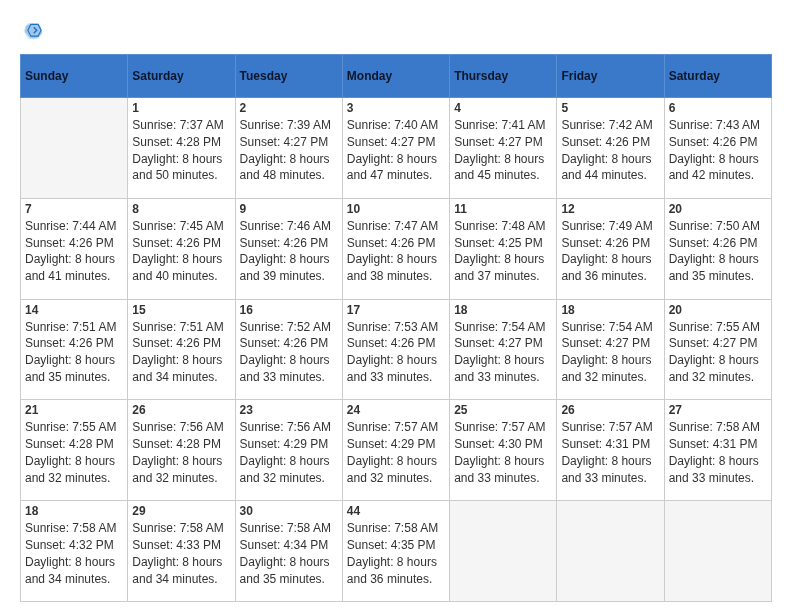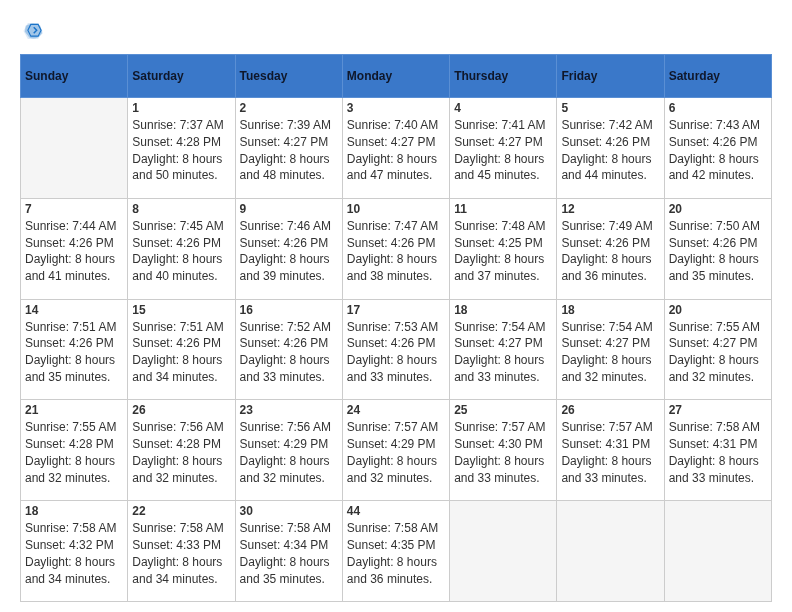--- a/index.html
+++ b/index.html
@@ -256,21 +256,21 @@
             <span class="day-number">27</span>
             <div class="day-info">Sunrise: 7:58 AM<br>Sunset: 4:31 PM<br>Daylight: 8 hours<br>and 33 minutes.</div>
           </td>
         </tr>
         <tr>
           <td>
             <span class="day-number">18</span>
             <div class="day-info">Sunrise: 7:58 AM<br>Sunset: 4:32 PM<br>Daylight: 8 hours<br>and 34 minutes.</div>
           </td>
           <td>
-            <span class="day-number">22</span>
+            <span class="day-number">29</span>
             <div class="day-info">Sunrise: 7:58 AM<br>Sunset: 4:33 PM<br>Daylight: 8 hours<br>and 34 minutes.</div>
           </td>
           <td>
             <span class="day-number">30</span>
             <div class="day-info">Sunrise: 7:58 AM<br>Sunset: 4:34 PM<br>Daylight: 8 hours<br>and 35 minutes.</div>
           </td>
           <td>
             <span class="day-number">44</span>
             <div class="day-info">Sunrise: 7:58 AM<br>Sunset: 4:35 PM<br>Daylight: 8 hours<br>and 36 minutes.</div>
           </td>

